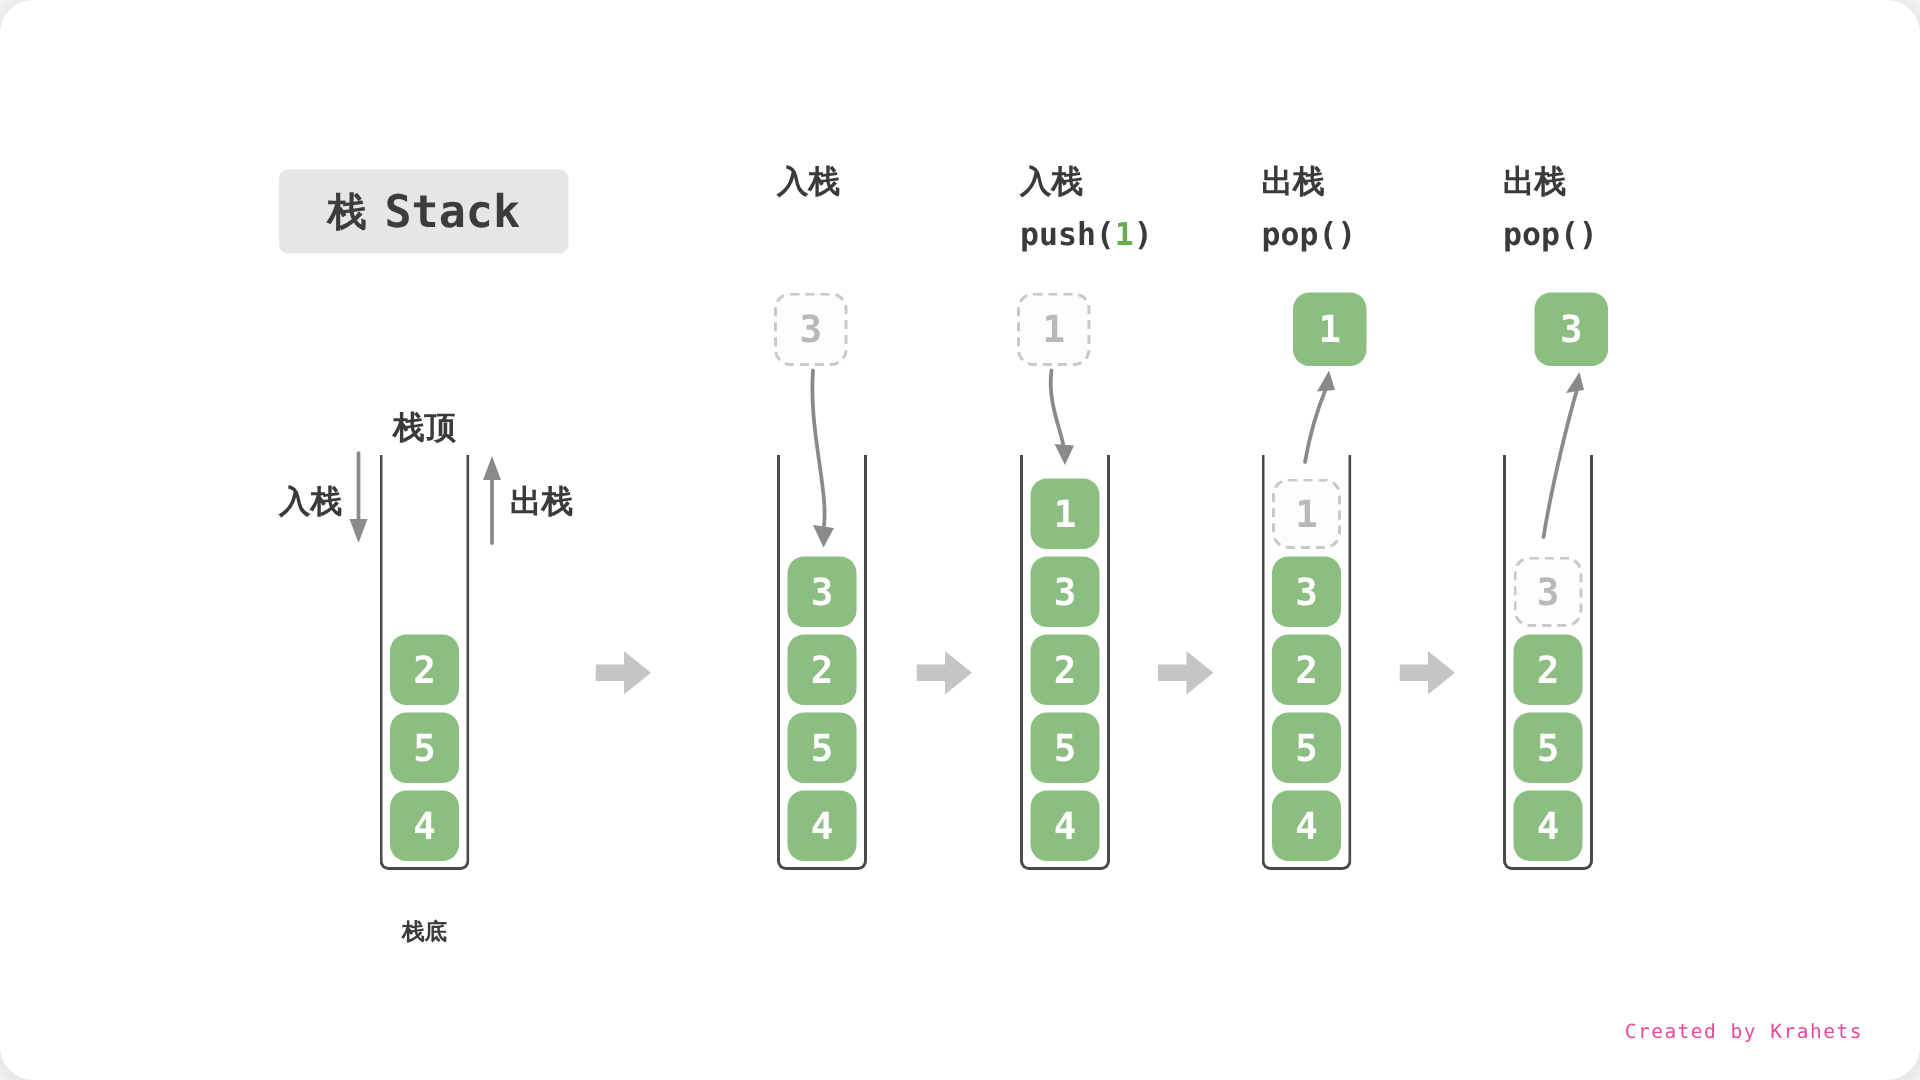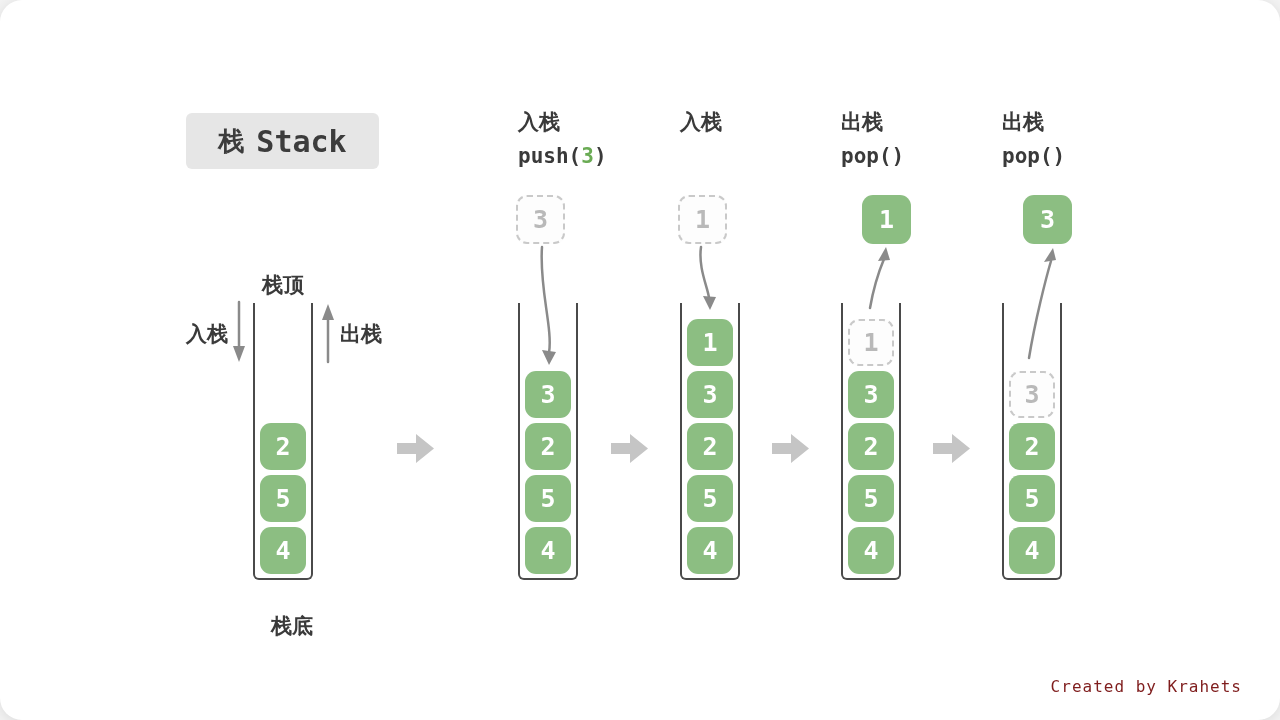--- a/index.html
+++ b/index.html
@@ -38,32 +38,32 @@
   .float-box.ghost{left:-2px;background:#fdfdfd;border:2px dashed #c9c9c9;color:#b9b9b9;}
   .float-box.solid{left:21px;background:var(--green,#8CBE82);color:#fff;}
   
   .arrow-svg{position:absolute;left:0;top:243px;overflow:visible;}
   .arrow-path{stroke:var(--arrow-gray,#8A8A8A);stroke-width:2.5;fill:none;stroke-linecap:round;}
   .arrow-head{fill:var(--arrow-gray,#8A8A8A);}
   .side-arrow{position:absolute;overflow:visible;}
   
   .stack-top-label{position:absolute;left:253px;top:243px;width:60px;text-align:center;
     font-size:21px;font-weight:700;color:#3a3a3a;margin-top:28px;}
-  .stack-bottom-label{position:absolute;left:253px;top:612px;width:60px;text-align:right;
-    font-size:21px;font-weight:700;color:#3a3a3a;}
+  .stack-bottom-label{position:absolute;left:253px;top:612px;width:60px;text-align:center;
+    font-size:15px;font-weight:700;color:#3a3a3a;}
   .push-side-label{position:absolute;left:160px;top:320px;width:68px;text-align:right;
     font-size:21px;font-weight:700;color:#3a3a3a;}
   .pop-side-label{position:absolute;left:340px;top:320px;width:68px;text-align:left;
     font-size:21px;font-weight:700;color:#3a3a3a;}
   
   .chevron{position:absolute;top:433px;}
   .chev{fill:var(--chevron-gray,#C5C5C5);}
   
-  .footer{position:absolute;right:38px;bottom:24px;color:#7f1d1d;
-    font-family:"DejaVu Sans Mono",monospace;font-size:16px;letter-spacing:1px;}
+  .footer{position:absolute;right:38px;bottom:24px;color:#ec4899;
+    font-family:"DejaVu Sans Mono",monospace;font-size:13px;letter-spacing:1px;}
 </style>
 </head>
 <body>
 
 <div class="card">
 
   <div class="title-chip">
     <span class="title-zh">栈</span>
     <span class="title-en">Stack</span>
   </div>
@@ -87,39 +87,39 @@
     <div class="cells">
       <div class="cell">2</div>
       <div class="cell">5</div>
       <div class="cell">4</div>
     </div>
   </div>
 
   <div class="col" id="col2">
     <div class="op-label">
       <div class="op-zh">入栈</div>
-      <div class="op-code"><span>push(</span><span class="arg">3</span><span>)</span></div>
     </div>
     <div class="float-box ghost">3</div>
     <div class="container"></div>
     <div class="cells">
       <div class="cell">3</div>
       <div class="cell">2</div>
       <div class="cell">5</div>
       <div class="cell">4</div>
     </div>
     <svg class="arrow-svg" width="60" height="130">
       <path class="arrow-path" d="M24,4 C21,45 35,85 31,110"></path>
       <polygon class="arrow-head" points="31,122 24,107 38,109"></polygon>
     </svg>
   </div>
 
   <div class="col" id="col3">
     <div class="op-label">
       <div class="op-zh">入栈</div>
+      <div class="op-code"><span>push(</span><span class="arg">1</span><span>)</span></div>
     </div>
     <div class="float-box ghost">1</div>
     <div class="container"></div>
     <div class="cells">
       <div class="cell">1</div>
       <div class="cell">3</div>
       <div class="cell">2</div>
       <div class="cell">5</div>
       <div class="cell">4</div>
     </div>

